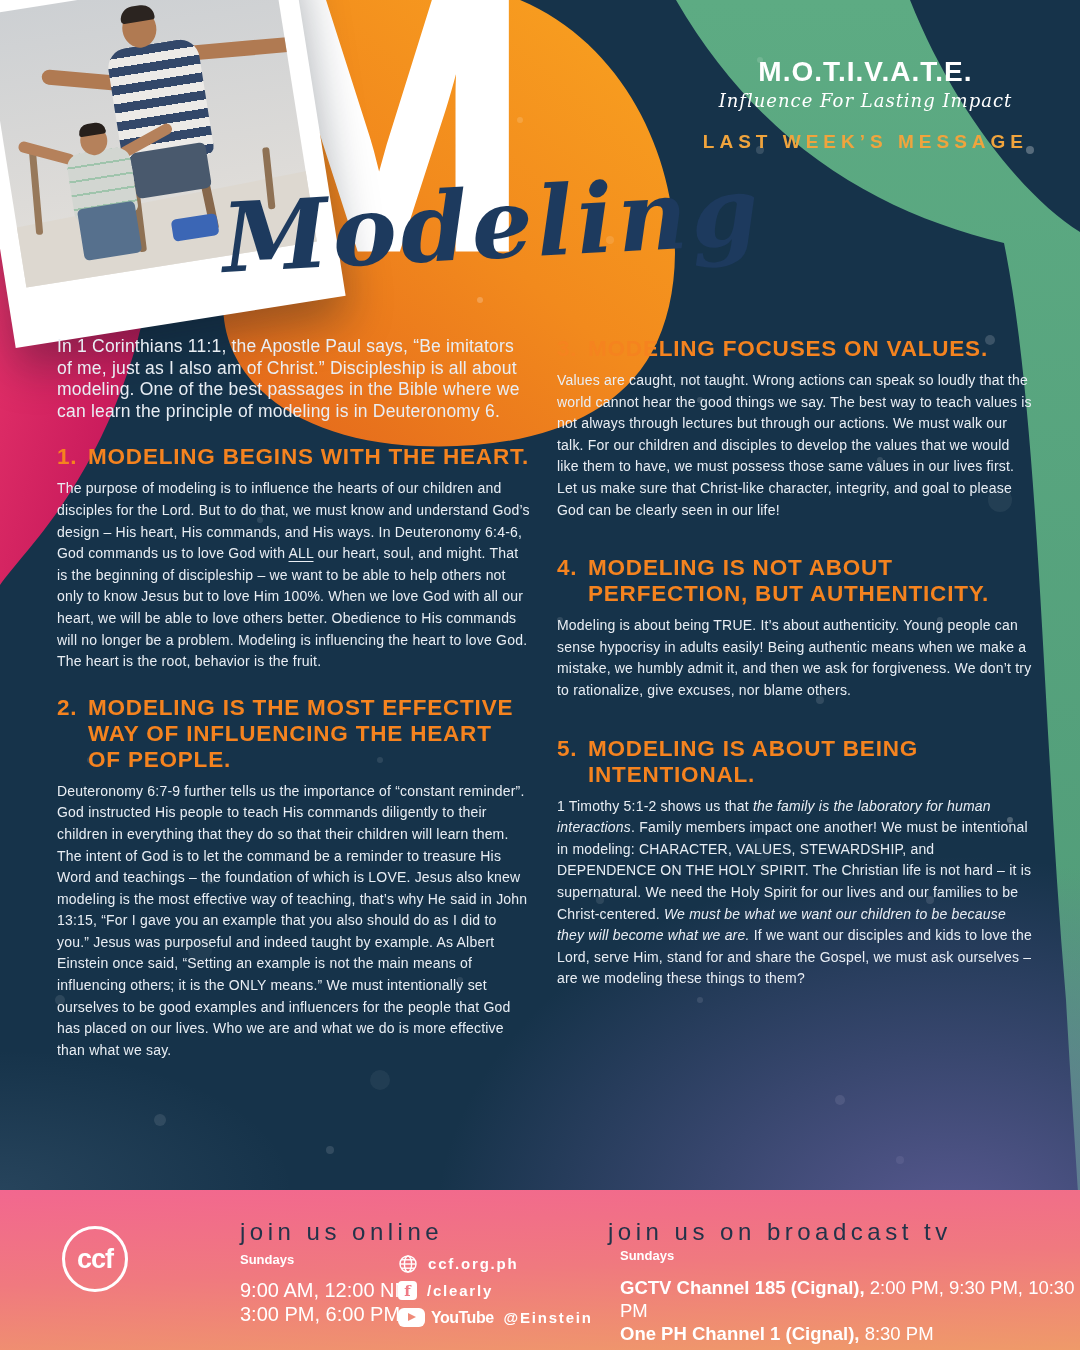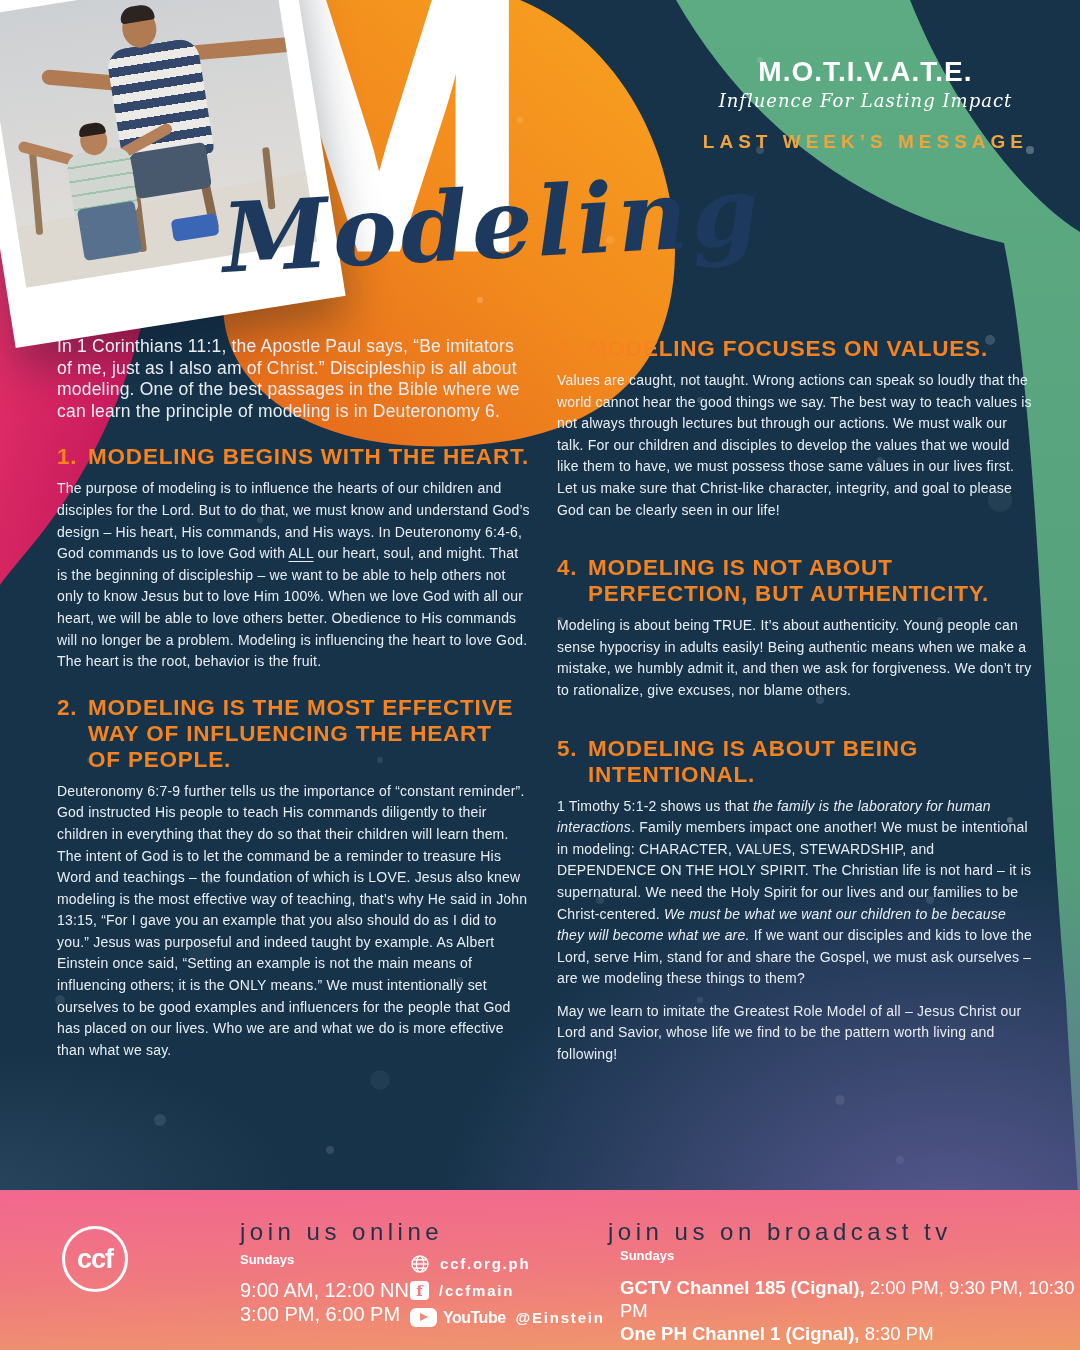--- a/index.html
+++ b/index.html
@@ -99,21 +99,21 @@
     position:absolute;left:62px;top:36px;width:60px;height:60px;border:3px solid #fff;border-radius:50%;
     display:flex;align-items:center;justify-content:center;color:#fff;font-size:27px;font-weight:700;letter-spacing:-1px;
   }
   .f-heading{position:absolute;top:28px;font-size:24px;font-weight:400;color:#223349;letter-spacing:4.5px;white-space:nowrap;}
   .f-heading.online{left:240px;}
   .f-heading.broadcast{left:608px;}
   .f-day{position:absolute;font-size:13px;font-weight:700;color:#fff;}
   .f-day.online{left:240px;top:62px;}
   .f-day.broadcast{left:620px;top:58px;}
   .f-times{position:absolute;left:240px;top:88px;font-size:20px;line-height:24px;color:#fff;}
-  .f-links{position:absolute;left:410px;top:60px;text-align:right;}
+  .f-links{position:absolute;left:398px;top:60px;text-align:right;}
   .f-link{display:flex;align-items:center;height:27px;color:#fff;}
   .f-link .lbl{font-size:15px;font-weight:700;letter-spacing:1.8px;margin-left:10px;}
   .yt-word{font-size:16px;font-weight:700;letter-spacing:-.5px;margin-left:6px;}
   .ico{display:inline-flex;align-items:center;justify-content:center;}
   .fb-ico{width:19px;height:19px;border-radius:4px;background:#fff;color:#ef7b86;font-weight:700;font-size:15px;font-family:"DejaVu Serif",serif;}
   .yt-ico{width:27px;height:19px;border-radius:6px;background:#fff;position:relative;}
   .yt-ico:after{content:"";position:absolute;left:10px;top:5px;border-left:8px solid #ef8a78;border-top:4.5px solid transparent;border-bottom:4.5px solid transparent;}
   .f-sched{position:absolute;left:620px;top:86px;font-size:18.5px;line-height:23px;color:#fff;}
   .f-sched .ch{font-weight:700;}
 </style>
@@ -256,21 +256,20 @@
       </h2>
       <p class="body"><span>Modeling is about being TRUE. It’s about authenticity. Young people can sense hypocrisy in adults easily! Being authentic means when we make a mistake, we humbly admit it, and then we ask for forgiveness. We don’t try to rationalize, give excuses, nor blame others.</span></p>
     </div>
 
     <div class="section" style="margin-top:34px;">
       <h2 class="sec-h">
         <span class="num">5.</span>
         <span class="ht">MODELING IS ABOUT BEING INTENTIONAL.</span>
       </h2>
       <p class="body"><span>1 Timothy 5:1-2 shows us that </span><span class="it">the family is the laboratory for human interactions</span><span>. Family members impact one another! We must be intentional in modeling: CHARACTER, VALUES, STEWARDSHIP, and DEPENDENCE ON THE HOLY SPIRIT.  The Christian life is not hard – it is supernatural. We need the Holy Spirit for our lives and our families to be Christ-centered. </span><span class="it">We must be what we want our children to be because they will become what we are.</span><span> If we want our disciples and kids to love the Lord, serve Him, stand for and share the Gospel, we must ask ourselves – are we modeling these things to them?</span></p>
-      <p class="body"><span>May we learn to imitate the Greatest Role Model of all – Jesus Christ our Lord and Savior, whose life we find to be the pattern worth living and following!</span></p>
     </div>
   </div>
 
   <div class="footer">
     <div class="ccf-logo">ccf</div>
 
     <div class="f-heading online">join us online</div>
     <div class="f-day online">Sundays</div>
     <div class="f-times">
       <div>9:00 AM, 12:00 NN</div>
@@ -285,21 +284,21 @@
               <ellipse cx="10" cy="10" rx="3.6" ry="8"></ellipse>
             <line x1="2" y1="10" x2="18" y2="10"></line>
               <line x1="3" y1="5.8" x2="17" y2="5.8"></line>
               <line x1="3" y1="14.2" x2="17" y2="14.2"></line>
           </svg>
         </span>
         <span class="lbl">ccf.org.ph</span>
       </div>
       <div class="f-link">
         <span class="ico fb-ico">f</span>
-        <span class="lbl">/ccfmain</span>
+        <span class="lbl">/clearly</span>
       </div>
       <div class="f-link">
         <span class="ico yt-ico"></span>
         <span class="yt-word">YouTube</span>
         <span class="lbl">@Einstein</span>
       </div>
     </div>
 
     <div class="f-heading broadcast">join us on broadcast tv</div>
     <div class="f-day broadcast">Sundays</div>

